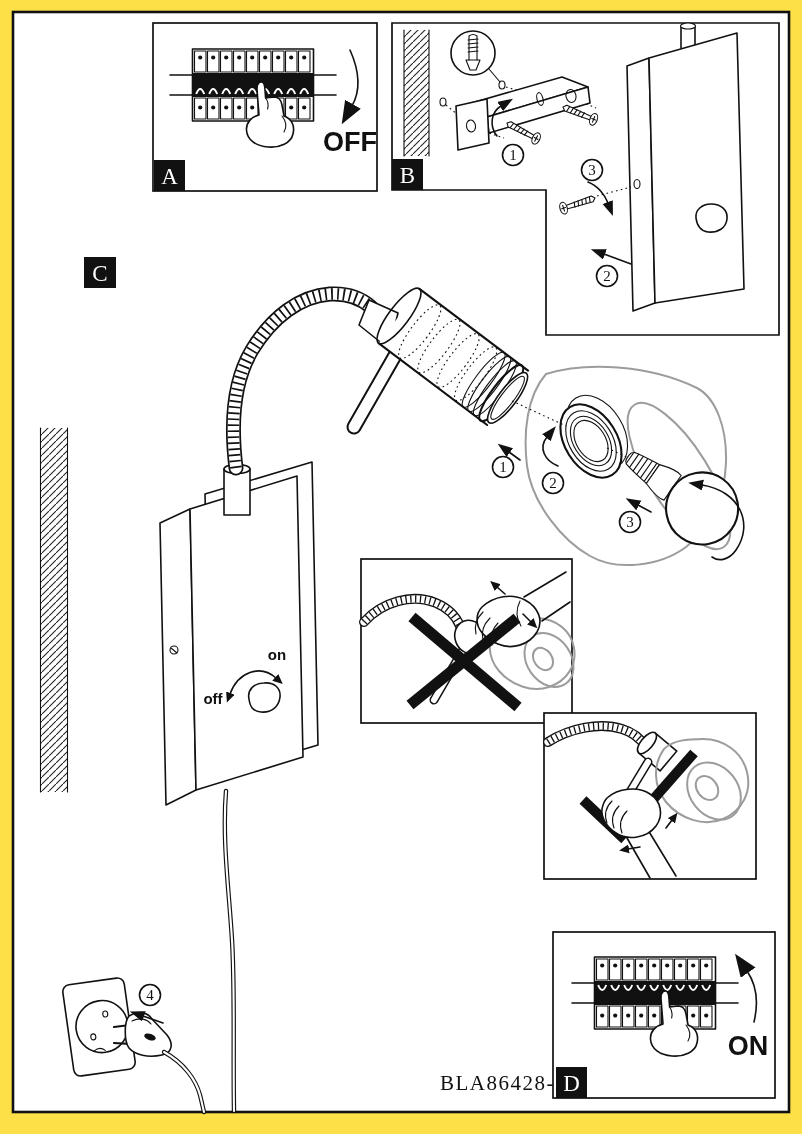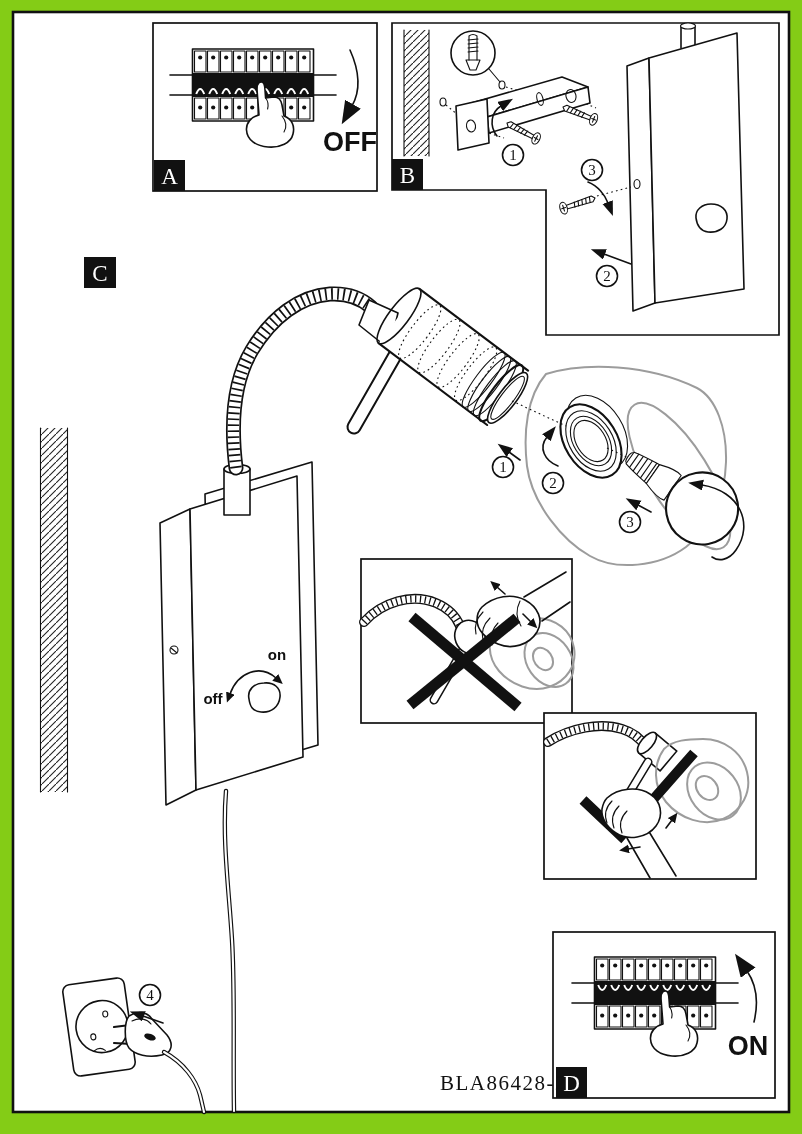--- a/index.html
+++ b/index.html
@@ -1,16 +1,16 @@
 <!DOCTYPE html>
 <html><head>
 <meta charset="utf-8">
 <style>
   html,body{margin:0;padding:0;background:#fff;}
-  #sheet{width:802px;height:1134px;position:relative;background:#84cc16;}
+  #sheet{width:802px;height:1134px;position:relative;background:#fde047;}
   svg{display:block;}
   .s{stroke:#111;fill:none;stroke-width:1.6;stroke-linecap:round;stroke-linejoin:round}
   .sw{stroke:#111;fill:#fff;stroke-width:1.6;stroke-linecap:round;stroke-linejoin:round}
   .thin{stroke-width:1.1}
   .th2{stroke-width:2.1}
   .dotted{stroke:#111;fill:none;stroke-width:1.1;stroke-dasharray:1.7 3.2}
   .blk{fill:#111;stroke:none}
   .panel{fill:#fff;stroke:#111;stroke-width:1.7}
   .ghost{stroke:#9c9c9c;fill:none;stroke-width:2;stroke-linecap:round}
   .cordO{stroke:#111;stroke-width:4.4;fill:none;stroke-linecap:round}

